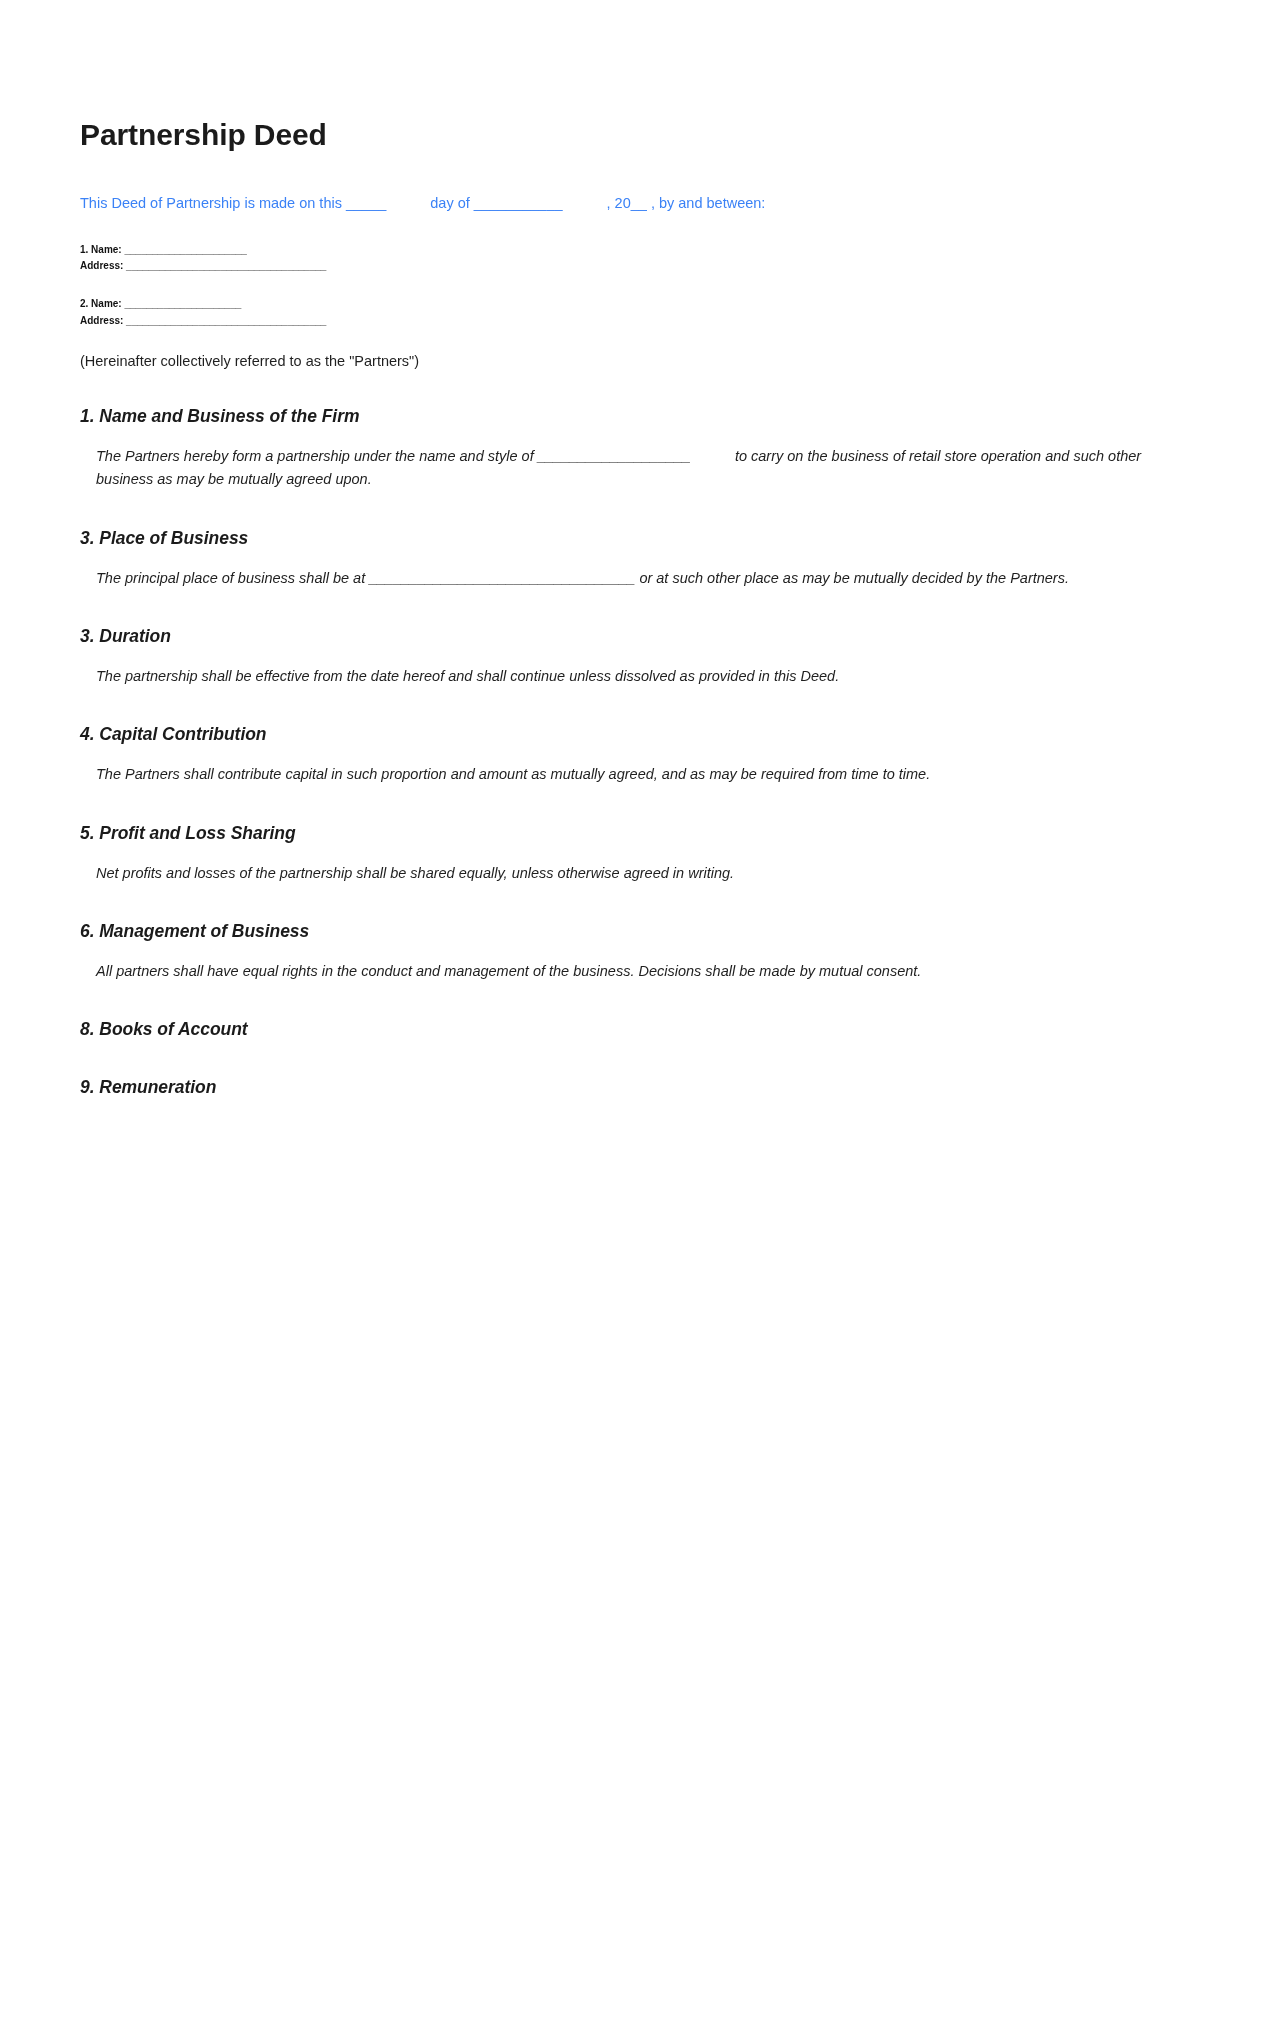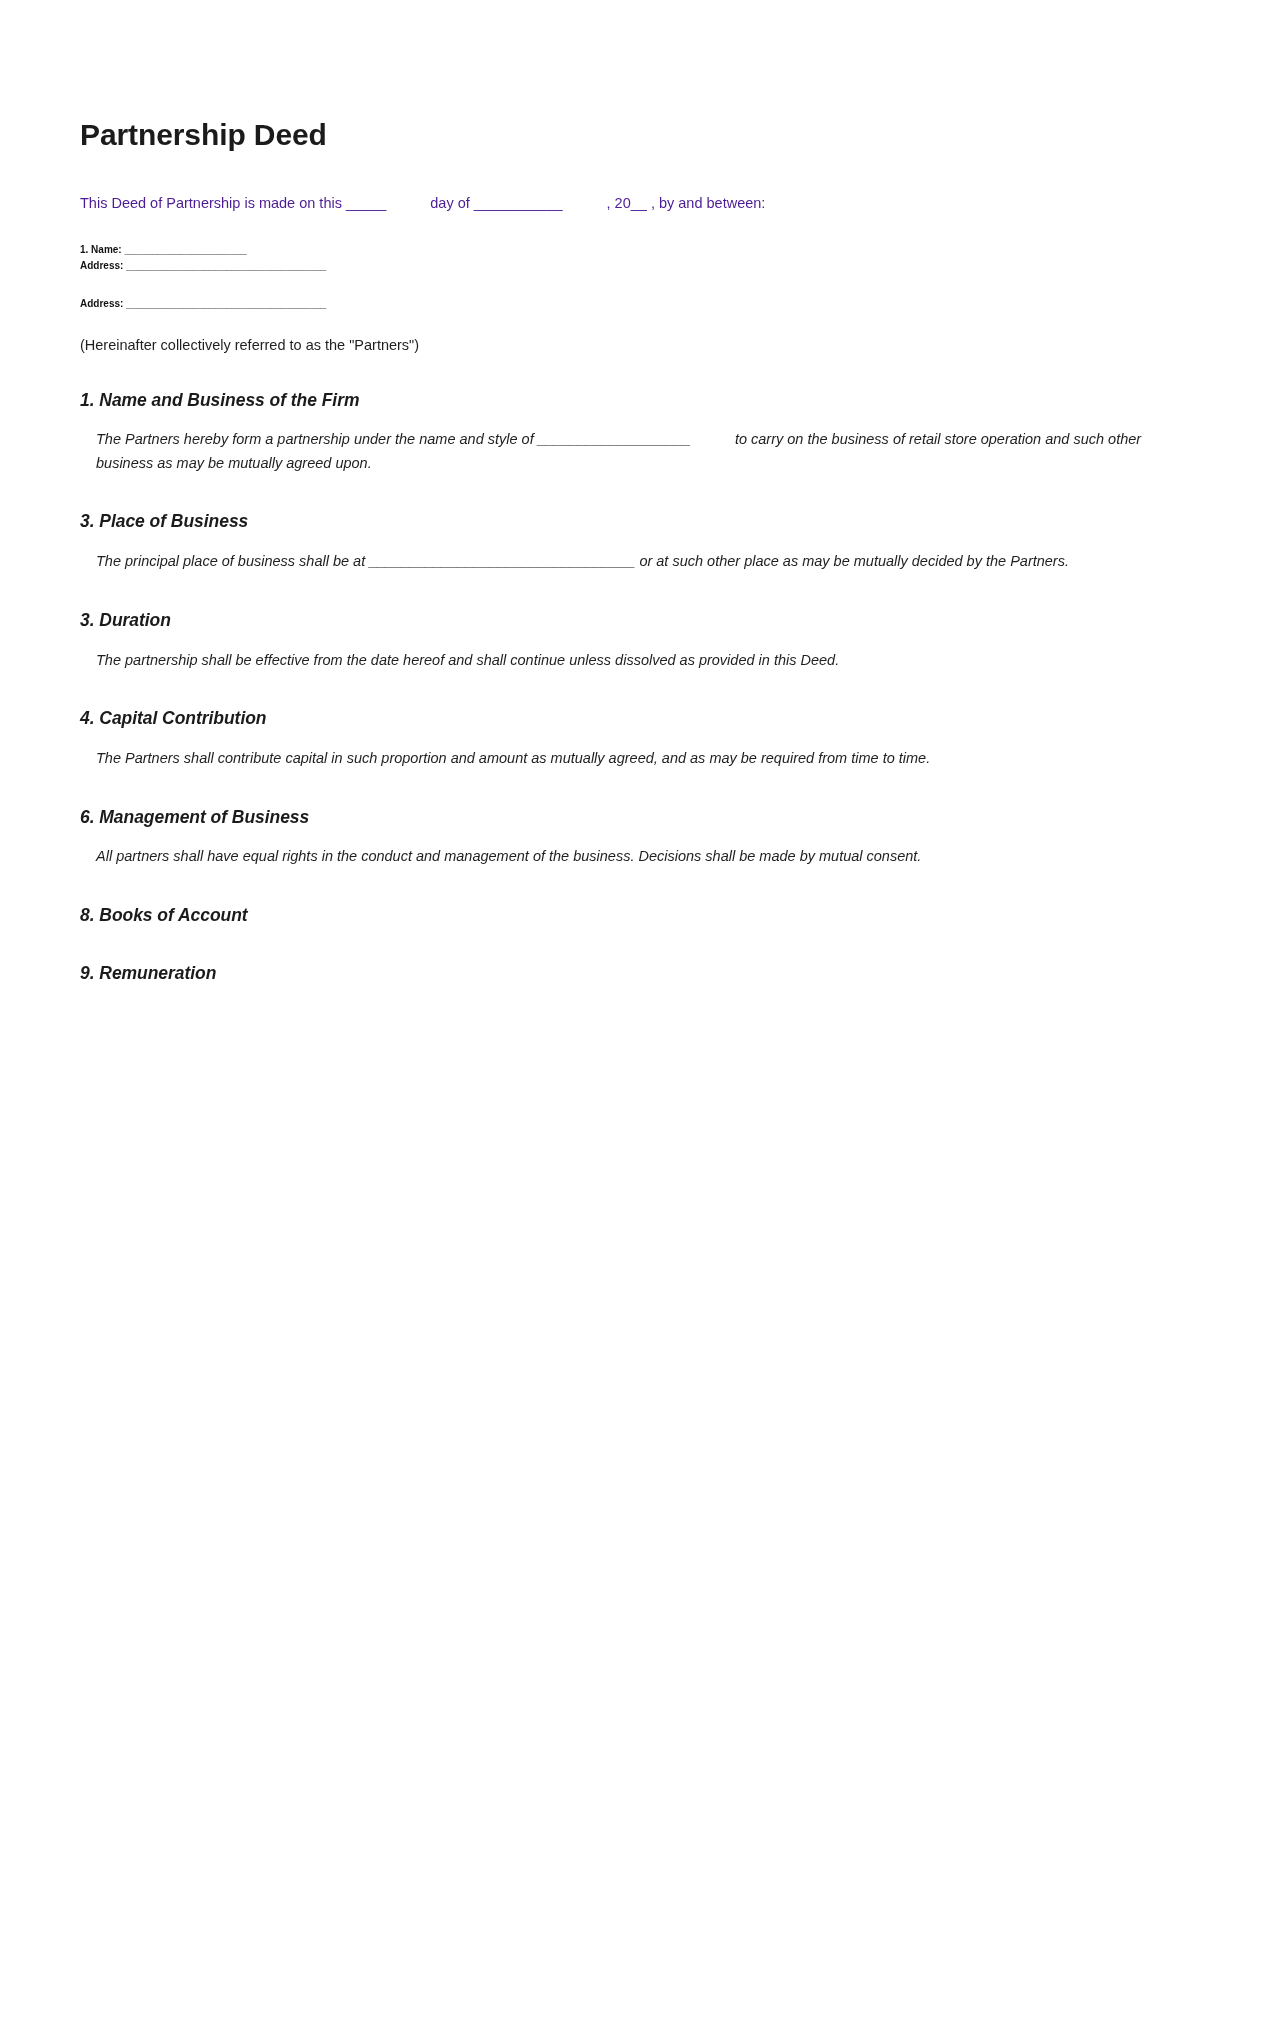--- a/index.html
+++ b/index.html
@@ -31,21 +31,21 @@
     font-weight: 700;
     color: #1b1b1b;
     letter-spacing: -0.1px;
     line-height: 1.1;
     margin: 0 0 42px 0;
   }
 
   .intro {
     font-size: 14.5px;
     line-height: 1.45;
-    color: #4c1d95;
+    color: #3b82f6;
     margin: 0 0 28px 0;
     white-space: pre;
   }
 
   .party-block {
     margin: 0 0 22px 0;
   }
   .party-line {
     font-size: 10px;
     font-weight: 700;
@@ -100,20 +100,21 @@
     <h1 class="doc-title">Partnership Deed</h1>
 
     <p class="intro"><span>This Deed of Partnership is made on this _____</span><span class="gap-wide"></span><span>day of ___________</span><span class="gap-wide"></span><span>, 20__ , by and between:</span></p>
 
     <div class="party-block">
       <div class="party-line">1. Name: ______________________</div>
       <div class="party-line">Address: ____________________________________</div>
     </div>
 
     <div class="party-block">
+      <div class="party-line">2. Name: _____________________</div>
       <div class="party-line">Address: ____________________________________</div>
     </div>
 
     <p class="hereinafter">(Hereinafter collectively referred to as the "Partners")</p>
 
     <div class="section">
       <h2 class="section-heading">1. Name and Business of the Firm</h2>
       <p class="section-body"><span>The Partners hereby form a partnership under the name and style of ___________________</span><span class="gap-wide"></span><span>to carry on the business of retail store operation and such other business as may be mutually agreed upon.</span></p>
     </div>
 
@@ -125,20 +126,24 @@
     <div class="section">
       <h2 class="section-heading">3. Duration</h2>
       <p class="section-body">The partnership shall be effective from the date hereof and shall continue unless dissolved as provided in this Deed.</p>
     </div>
 
     <div class="section">
       <h2 class="section-heading">4. Capital Contribution</h2>
       <p class="section-body">The Partners shall contribute capital in such proportion and amount as mutually agreed, and as may be required from time to time.</p>
     </div>
 
+    <div class="section">
+      <h2 class="section-heading">5. Profit and Loss Sharing</h2>
+      <p class="section-body">Net profits and losses of the partnership shall be shared equally, unless otherwise agreed in writing.</p>
+    </div>
 
     <div class="section">
       <h2 class="section-heading">6. Management of Business</h2>
       <p class="section-body">All partners shall have equal rights in the conduct and management of the business. Decisions shall be made by mutual consent.</p>
     </div>
 
 
     <div class="section">
       <h2 class="section-heading">8. Books of Account</h2>
     </div>

